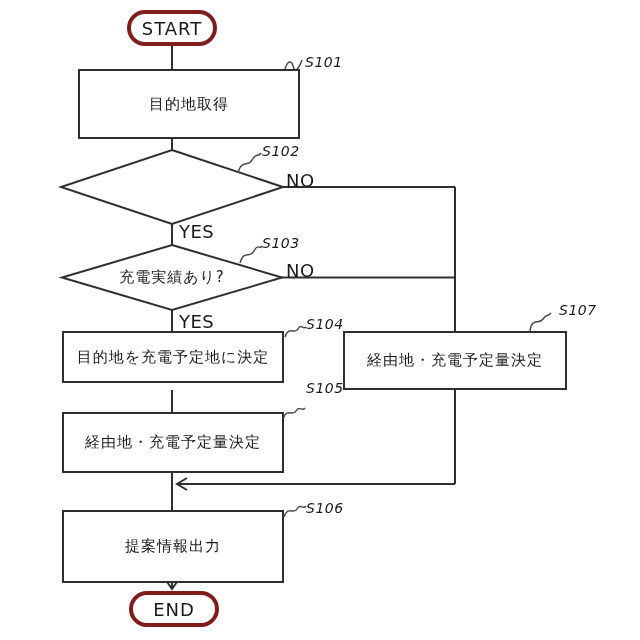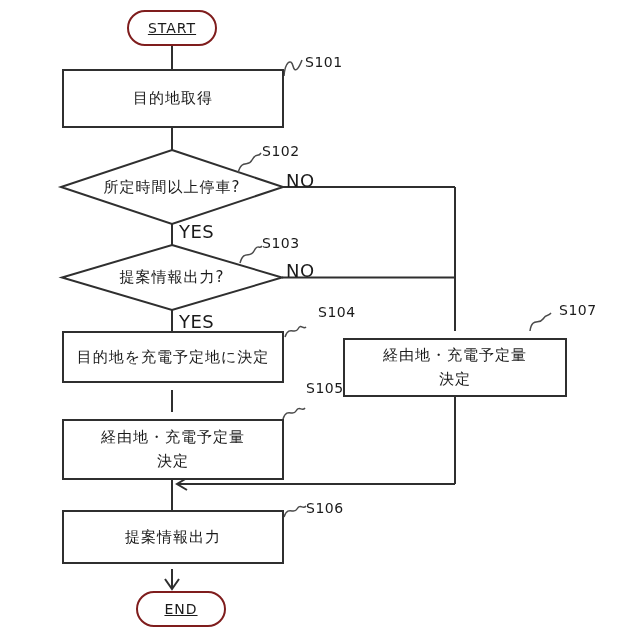--- a/index.html
+++ b/index.html
@@ -3,25 +3,25 @@
 <meta charset="utf-8">
 <style>
   * { margin: 0; padding: 0; box-sizing: border-box; }
   html, body { width: 640px; height: 640px; background: #ffffff; }
   body { font-family: "DejaVu Sans", "Liberation Sans", sans-serif; color: #1a1a1a; }
   .canvas { position: relative; width: 640px; height: 640px; background: #ffffff; overflow: hidden; }
   svg.wires { position: absolute; left: 0; top: 0; width: 640px; height: 640px; }
   .node { position: absolute; display: flex; align-items: center; justify-content: center;
           text-align: center; background: #ffffff; }
   .process { border: 2px solid #2f2f2f; font-size: 15px; letter-spacing: 1px; }
-  .process.two-line { flex-direction: column; line-height: 1.55; margin-top: 7px; }
-  .terminal { border: 2px solid #7f1d1d; border-radius: 18px; font-size: 14px; letter-spacing: 1px; text-decoration: underline; }
+  .process.two-line { line-height: 1.55; }
+  .terminal { border: 4px solid #7f1d1d; border-radius: 18px; font-size: 18px; letter-spacing: 1px; }
   .diamond-text { position: absolute; display: flex; align-items: center; justify-content: center;
                   text-align: center; font-size: 15px; letter-spacing: 1px; background: transparent; }
-  .step-label { position: absolute; font-size: 14px; letter-spacing: 0.5px; }
+  .step-label { position: absolute; font-size: 14px; letter-spacing: 0.5px; font-style: italic; }
   .branch-label { position: absolute; font-size: 18px; letter-spacing: 0.5px; }
 </style>
 </head>
 <body>
 
 <div class="canvas">
 
   <svg class="wires" viewBox="0 0 640 640">
     <g stroke="#2f2f2f" stroke-width="2" fill="none">
 
@@ -53,49 +53,48 @@
       <path d="M 285 337 C 289 325, 295 335, 298 329 S 303 330, 306 327"></path>
       <path d="M 283 419 C 287 407, 293 417, 296 411 S 302 412, 305 408"></path>
       <path d="M 284 517 C 288 505, 294 515, 297 509 S 303 510, 306 506"></path>
       <path d="M 530 331 C 532 317, 539 325, 543 319 S 548 317, 551 313"></path>
     </g>
   </svg>
 
   <div class="node terminal" style="left:127px; top:10px; width:90px; height:36px;">
     <span>START</span>
   </div>
-  <div class="node terminal" style="left:136px; top:591px; width:90px; height:36px;">
+  <div class="node terminal" style="left:129px; top:591px; width:90px; height:36px;">
     <span>END</span>
   </div>
 
-  <div class="node process" style="left:62px; top:69px; width:222px; height:59px;">
+  <div class="node process" style="left:78px; top:69px; width:222px; height:70px;">
     <span>目的地取得</span>
   </div>
   <div class="node process" style="left:62px; top:331px; width:222px; height:52px;">
     <span>目的地を充電予定地に決定</span>
   </div>
   <div class="node process two-line" style="left:62px; top:412px; width:222px; height:61px;">
     <span>経由地・充電予定量</span>
     <span>決定</span>
   </div>
-  <div class="node process" style="left:62px; top:510px; width:222px; height:54px;justify-content:center;">
+  <div class="node process" style="left:62px; top:510px; width:222px; height:73px;justify-content:center;">
     <span>提案情報出力</span>
   </div>
   <div class="node process two-line" style="left:343px; top:331px; width:224px; height:59px;">
     <span>経由地・充電予定量</span>
     <span>決定</span>
   </div>
 
-  <div class="diamond-text" style="left:62px; top:172px; width:220px; height:30px;">所定時間以上停車?</div>
-  <div class="diamond-text" style="left:62px; top:262px; width:220px; height:30px;">提案情報出力?</div>
+  <div class="diamond-text" style="left:62px; top:262px; width:220px; height:30px;">充電実績あり?</div>
 
   <div class="step-label" style="left:305px; top:54px;">S101</div>
   <div class="step-label" style="left:262px; top:143px;">S102</div>
   <div class="step-label" style="left:262px; top:235px;">S103</div>
-  <div class="step-label" style="left:306px; top:304px;margin-left:12px;">S104</div>
+  <div class="step-label" style="left:306px; top:316px;">S104</div>
   <div class="step-label" style="left:306px; top:380px;">S105</div>
   <div class="step-label" style="left:306px; top:500px;">S106</div>
   <div class="step-label" style="left:559px; top:302px;">S107</div>
 
   <div class="branch-label" style="left:286px; top:170px;">NO</div>
   <div class="branch-label" style="left:179px; top:221px;">YES</div>
   <div class="branch-label" style="left:286px; top:260px;">NO</div>
   <div class="branch-label" style="left:179px; top:311px;">YES</div>
 
 </div>

